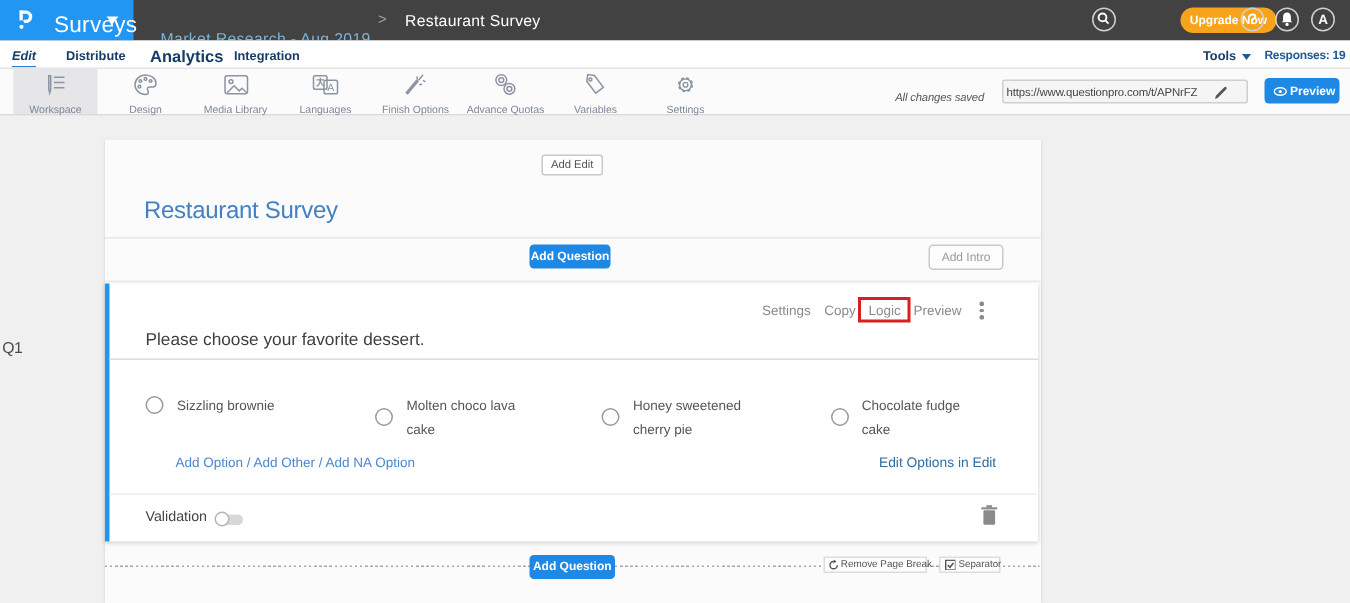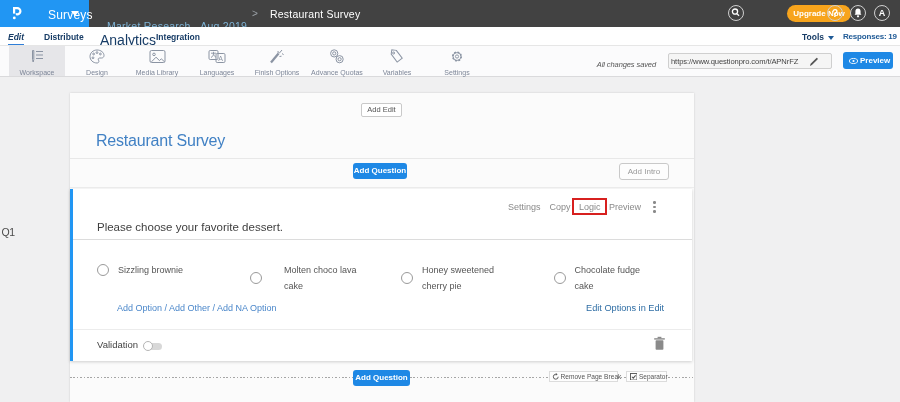--- a/index.html
+++ b/index.html
@@ -13,21 +13,21 @@
 <div id="root">
 
   <div class="abs" style="left:0;top:0;width:900px;height:27px;background:#424242;"></div>
   <div class="abs" style="left:0;top:0;width:89px;height:27px;background:#2196f3;"></div>
 
   <svg class="abs" style="left:12px;top:6px;" width="11" height="14" viewBox="0 0 11 14">
     <rect x="1.0" y="1.0" width="2.2" height="6.6" fill="#ffffff"></rect>
     <path d="M1.2,2.1 L5.0,2.1 A3.1,3.1 0 1 1 4.6,8.2 L3.9,8.6" fill="none" stroke="#ffffff" stroke-width="2.2"></path>
     <circle cx="2.3" cy="11.9" r="1.4" fill="#ffffff"></circle>
   </svg>
-  <div class="abs" style="left:48px;top:7.5px;color:#ffffff;font-size:12px;letter-spacing:0.2px;">Surveys</div>
+  <div class="abs" style="left:36px;top:7.5px;color:#ffffff;font-size:15px;letter-spacing:0.2px;">Surveys</div>
   <div class="abs" style="left:71px;top:11px;width:0;height:0;border-left:4px solid transparent;border-right:4px solid transparent;border-top:5px solid #fff;"></div>
   <div class="abs" style="left:107px;top:7.5px;color:#7db3d6;font-size:10.5px;letter-spacing:0.25px;margin-top:12px;">Market Research - Aug 2019</div>
   <div class="abs" style="left:252px;top:7.5px;color:#9aa0a6;font-size:10px;">&gt;</div>
   <div class="abs" style="left:270px;top:7.5px;color:#ffffff;font-size:10.5px;letter-spacing:0.2px;">Restaurant Survey</div>
 
   <div class="abs" style="left:728px;top:5px;width:16px;height:16px;border:1px solid #cfcfcf;border-radius:50%;">
     <svg width="14" height="14" viewBox="0 0 14 14" style="position:absolute;left:0;top:0;">
       <circle cx="6" cy="5.6" r="2.6" fill="none" stroke="#fff" stroke-width="1.3"></circle>
       <line x1="7.9" y1="7.6" x2="10" y2="9.8" stroke="#fff" stroke-width="1.3"></line>
     </svg>
@@ -38,21 +38,21 @@
     <svg width="14" height="14" viewBox="0 0 14 14" style="position:absolute;left:0;top:0;">
       <path d="M7,2.4 C5.3,2.4 4.4,3.6 4.4,5.2 L4.4,7.6 L3.6,8.8 L10.4,8.8 L9.6,7.6 L9.6,5.2 C9.6,3.6 8.7,2.4 7,2.4 Z" fill="#fff"></path>
       <circle cx="7" cy="10.3" r="1.1" fill="#fff"></circle>
     </svg>
   </div>
   <div class="abs" style="left:874px;top:5px;width:16px;height:16px;border:1px solid #cfcfcf;border-radius:50%;color:#fff;font-size:9px;font-weight:700;text-align:center;line-height:15px;">A</div>
 
   <div class="abs" style="left:0;top:27px;width:900px;height:18px;background:#ffffff;"></div>
   <div class="abs" style="left:8px;top:32px;color:#173c66;font-size:8.5px;font-weight:700;border-bottom:1.5px solid #2f7ed8;padding-bottom:1.5px;font-style:italic;">Edit</div>
   <div class="abs" style="left:44px;top:32px;color:#173c66;font-size:8.5px;font-weight:700;">Distribute</div>
-  <div class="abs" style="left:100px;top:32px;color:#173c66;font-size:14px;font-weight:400;">Analytics</div>
+  <div class="abs" style="left:100px;top:32px;color:#173c66;font-size:11px;font-weight:700;">Analytics</div>
   <div class="abs" style="left:156px;top:32px;color:#173c66;font-size:8.5px;font-weight:700;">Integration</div>
   <div class="abs" style="left:802px;top:32px;color:#173c66;font-size:8.5px;font-weight:700;">Tools</div>
   <div class="abs" style="left:828px;top:36px;width:0;height:0;border-left:3.5px solid transparent;border-right:3.5px solid transparent;border-top:4.5px solid #1f5a96;"></div>
   <div class="abs" style="left:843px;top:32px;color:#1f5a96;font-size:8px;letter-spacing:-0.2px;font-weight:700;white-space:nowrap;">Responses: 19</div>
 
   <div class="abs" id="toolbar" style="left:0;top:45px;width:900px;height:32px;background:#fbfbfc;border-top:1px solid #e6e6e6;border-bottom:1px solid #dadadc;"></div>
   <div class="abs" style="left:9px;top:46px;width:56px;height:30px;background:#e6e6e9;"></div>
 
   <div class="abs" style="left:7px;top:49px;width:60px;text-align:center;">
     <svg width="17" height="15" viewBox="0 0 17 15">
@@ -174,21 +174,21 @@
     <div style="width:2.5px;height:2.5px;border-radius:50%;background:#8a8a8a;margin-bottom:2px;"></div>
     <div style="width:2.5px;height:2.5px;border-radius:50%;background:#8a8a8a;margin-bottom:2px;"></div>
     <div style="width:2.5px;height:2.5px;border-radius:50%;background:#8a8a8a;"></div>
   </div>
   <div class="abs" style="left:97px;top:220.5px;color:#3f3f3f;font-size:11.5px;">Please choose your favorite dessert.</div>
   <div class="abs" style="left:73px;top:239px;width:618.5px;height:1px;background:#dcdcdc;"></div>
 
   <div class="abs" style="left:97px;top:264px;width:12px;height:12px;border:1.5px solid #9a9a9a;border-radius:50%;background:#fff;"></div>
   <div class="abs" style="left:118px;top:261.5px;color:#555;font-size:9px;line-height:16.5px;">Sizzling brownie</div>
   <div class="abs" style="left:250px;top:272px;width:12px;height:12px;border:1.5px solid #9a9a9a;border-radius:50%;background:#fff;"></div>
-  <div class="abs" style="left:271px;top:261.5px;color:#555;font-size:9px;line-height:16.5px;margin-left:13px;">Molten choco lava<br>cake</div>
+  <div class="abs" style="left:271px;top:261.5px;color:#555;font-size:9px;line-height:16.5px;">Molten choco lava<br>cake</div>
   <div class="abs" style="left:401px;top:272px;width:12px;height:12px;border:1.5px solid #9a9a9a;border-radius:50%;background:#fff;"></div>
   <div class="abs" style="left:422px;top:261.5px;color:#555;font-size:9px;line-height:16.5px;">Honey sweetened<br>cherry pie</div>
   <div class="abs" style="left:554px;top:272px;width:12px;height:12px;border:1.5px solid #9a9a9a;border-radius:50%;background:#fff;"></div>
   <div class="abs" style="left:574.5px;top:261.5px;color:#555;font-size:9px;line-height:16.5px;">Chocolate fudge<br>cake</div>
 
   <div class="abs" style="left:117px;top:303px;color:#4b87ca;font-size:9px;">Add Option / Add Other / Add NA Option</div>
   <div class="abs" style="left:586px;top:303px;color:#2e6da4;font-size:9.2px;">Edit Options in Edit</div>
 
   <div class="abs" style="left:73px;top:328.5px;width:618px;height:1px;background:#ececec;"></div>
   <div class="abs" style="left:97px;top:338.5px;color:#444;font-size:9.5px;">Validation</div>

